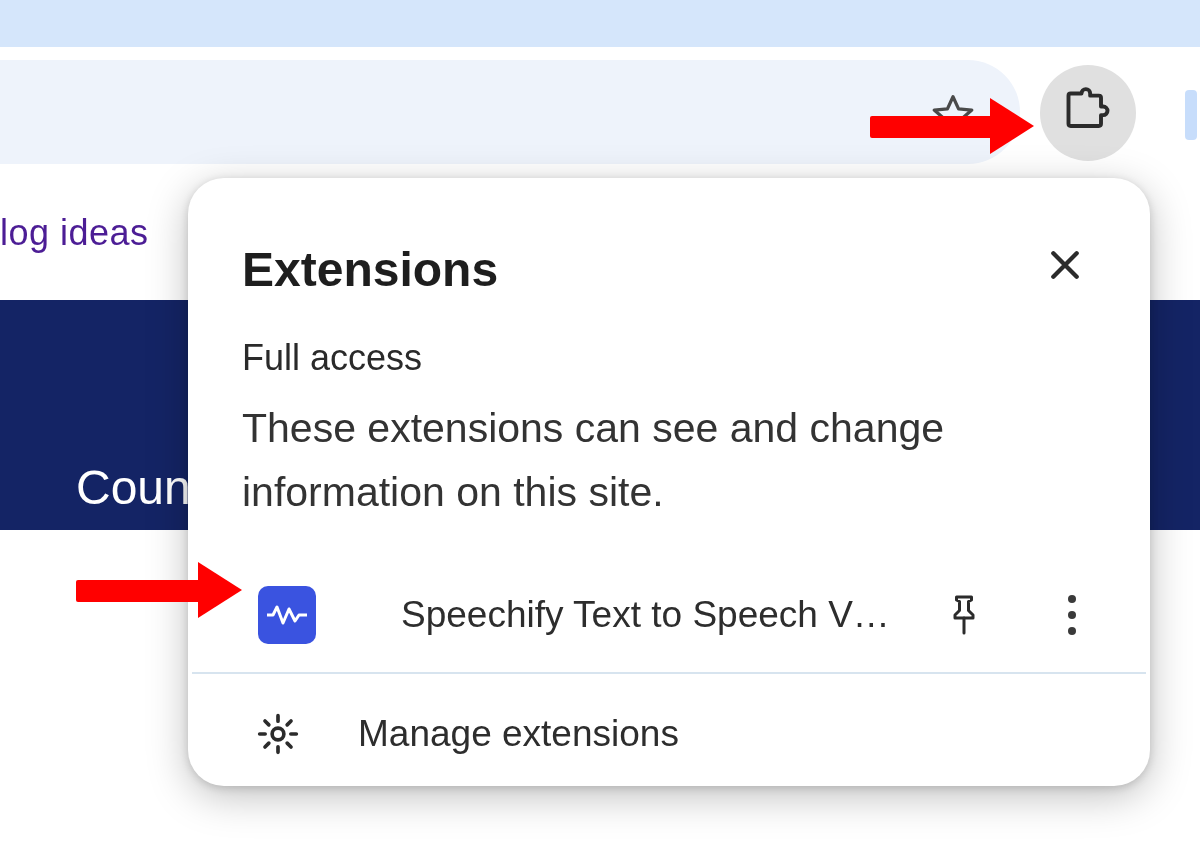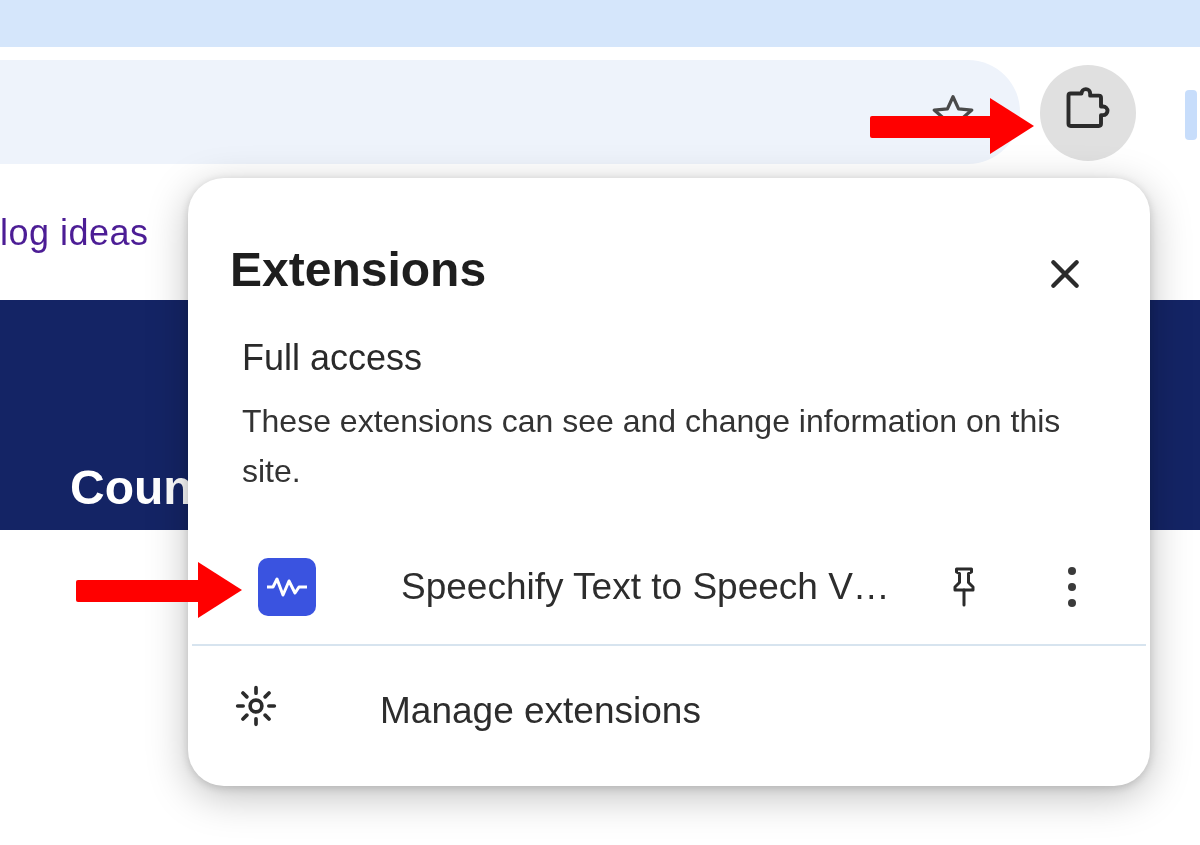--- a/index.html
+++ b/index.html
@@ -70,42 +70,42 @@
 
   
   .site-band {
     position: absolute;
     left: 0; top: 300px;
     width: 1200px; height: 230px;
     background: #142465;
   }
   .site-band-text {
     position: absolute;
-    left: 70px; top: 460px;
+    left: 76px; top: 460px;
     color: #ffffff;
     font-size: 48px;
-    font-weight: 700;
+    font-weight: 400;
   }
 
   
   .popup {
     position: absolute;
     left: 188px; top: 178px;
     width: 962px; height: 608px;
     background: #ffffff;
     border-radius: 36px;
     box-shadow: 0 10px 40px rgba(0,0,0,0.25), 0 2px 8px rgba(0,0,0,0.15);
     padding: 44px 0 0 0;
   }
 
   .popup-header {
     display: flex;
-    align-items: flex-end;
+    align-items: flex-start;
     justify-content: space-between;
-    padding: 20px 62px 0 42px;
+    padding: 20px 62px 0 54px;
   }
   .popup-title {
     font-size: 48px;
     font-weight: 650;
     color: #1e1e1e;
   }
   .close-btn {
     width: 46px; height: 46px;
     display: flex; align-items: center; justify-content: center;
     cursor: pointer;
@@ -113,21 +113,21 @@
   .close-btn svg { width: 40px; height: 40px; }
 
   .section-label {
     padding: 40px 54px 0 54px;
     font-size: 36px;
     font-weight: 400;
     color: #2a2a2a;
   }
   .section-desc {
     padding: 18px 60px 0 54px;
-    font-size: 32px;
+    font-size: 41px;
     line-height: 1.55;
     color: #333;
   }
 
   .ext-row {
     position: relative;
     margin-top: 40px;
     height: 102px;
     display: flex;
     align-items: center;
@@ -166,23 +166,22 @@
   .dots-stack { display: flex; flex-direction: column; gap: 8px; align-items: center; }
 
   .divider {
     height: 2px;
     background: #d7e4ef;
     margin: 6px 4px 0 4px;
   }
 
   .manage-row {
     display: flex;
-    align-items: flex-end;
-    padding: 34px 54px 0 42px;
-    gap: 44px;
+    align-items: center;
+    padding: 34px 54px 0 64px;
   }
   .gear-icon {
     width: 52px; height: 52px;
     display: flex; align-items: center; justify-content: center;
   }
   .gear-icon svg { width: 44px; height: 44px; }
   .manage-label {
     font-size: 37px;
     color: #2d2d2d;
     margin-left: 54px;

